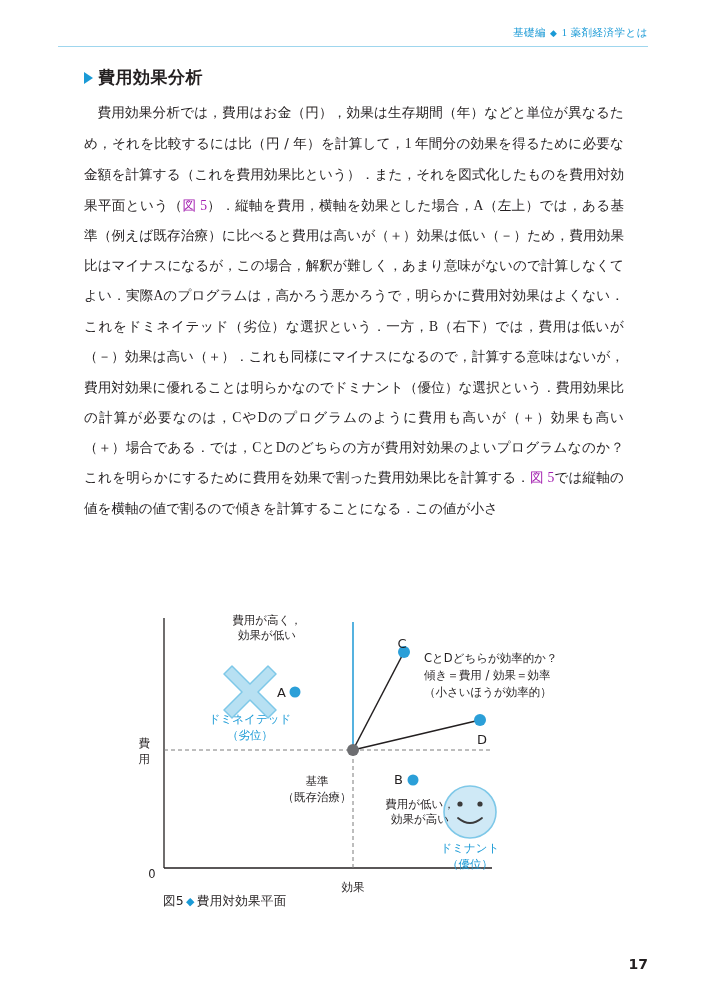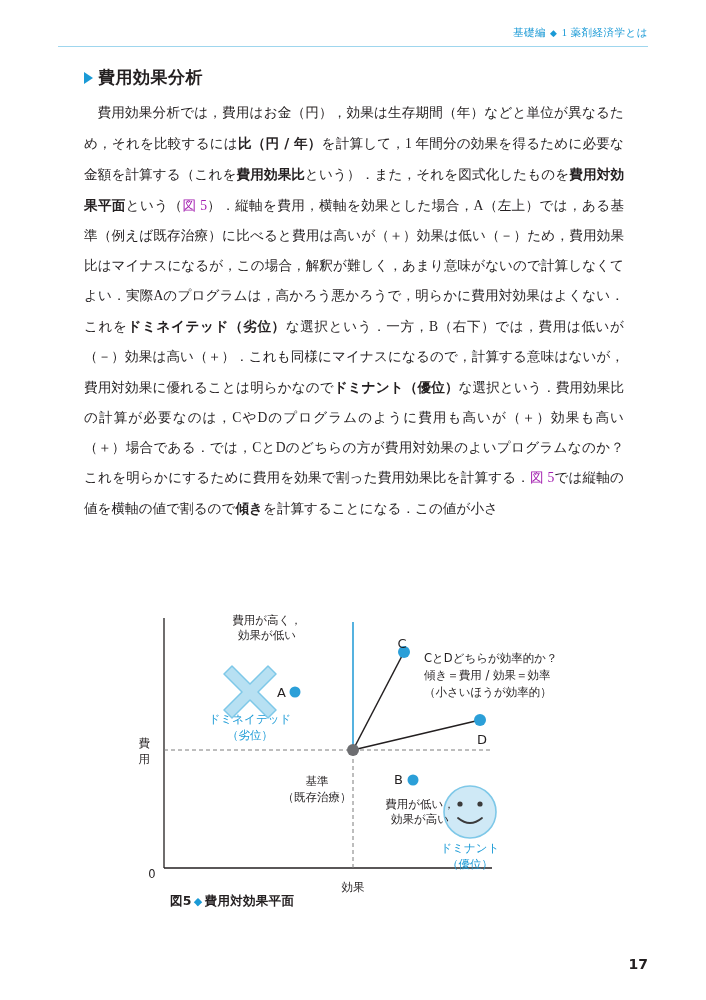--- a/index.html
+++ b/index.html
@@ -77,39 +77,39 @@
     font-size: 13.6px;
     line-height: 30px;
     text-align: justify;
     text-justify: inter-ideograph;
     color: #231f20;
   }
   .body-text p {
     margin: 0;
     text-indent: 1em;
   }
-  .b { font-weight: bold; font-family: "DejaVu Sans", sans-serif; }
+  .b { font-weight: normal; font-family: "DejaVu Sans", sans-serif; }
   .lnk { color: #a21caf; }
 
   
   .figure {
     position: absolute;
     top: 600px;
     left: 72px;
     width: 540px;
     height: 330px;
   }
   .figure svg { display: block; }
 
   .fig-caption {
     position: absolute;
     top: 893px;
-    left: 170px;
+    left: 163px;
     font-size: 12.5px;
-    font-weight: bold;
+    font-weight: normal;
     font-family: "DejaVu Sans", sans-serif;
     color: #231f20;
     letter-spacing: 0.3px;
   }
   .fig-caption .dia { color: #1a9ad6; padding: 0 2px; font-size: 11px;}
 
   
   .pageno {
     position: absolute;
     bottom: 28px;

